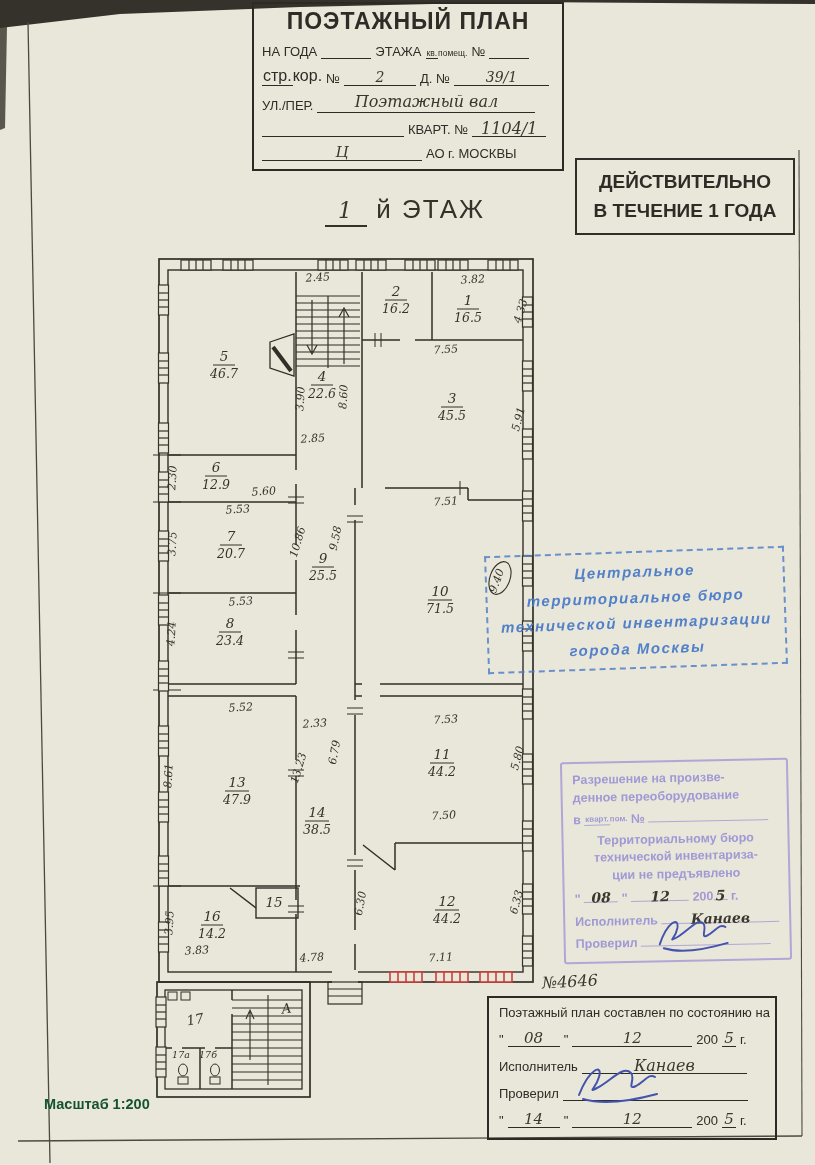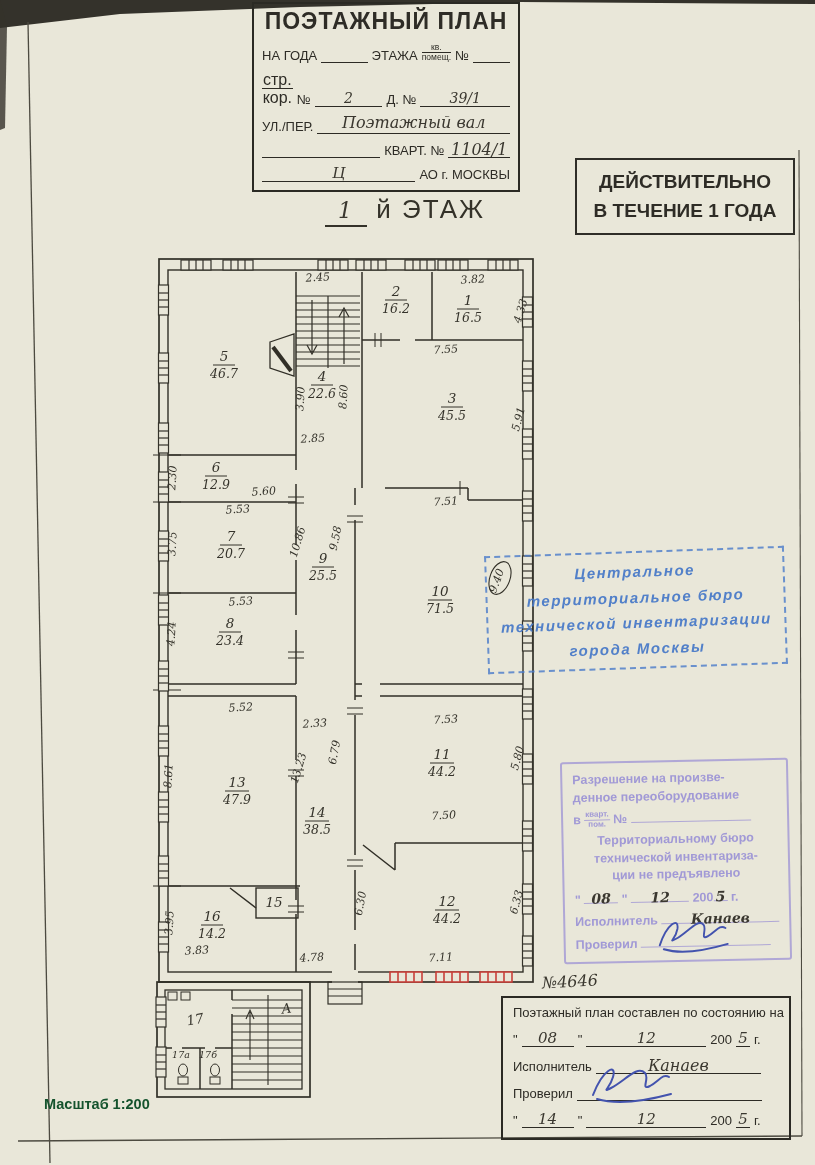--- a/index.html
+++ b/index.html
@@ -8,25 +8,25 @@
     background:#e9e7d9;
     position:relative;
     font-family:"Liberation Sans", sans-serif;
     color:#2e2c26;
     overflow:hidden;
   }
   .abs{position:absolute;}
   .hand{font-family:"DejaVu Serif", serif;font-style:italic;color:#3a372f;}
   .ul{display:inline-block;border-bottom:1.5px solid #2d2b25;height:15px;line-height:15px;
       text-align:center;vertical-align:bottom;}
-  .frac{display:inline-flex;flex-direction:column;font-size:8.5px;line-height:1.1;
-        vertical-align:middle;text-align:center;}
+  .frac{display:inline-flex;font-size:8.5px;line-height:1.1;
+        vertical-align:middle;text-align:left;}
   .frac .ft{border-bottom:1px solid #2d2b25;padding:0 1px;}
   
-  .header-box{left:252px;top:2px;width:268px;border:2.5px solid #2b2a24;padding:3px 8px 8px 8px;
+  .header-box{left:252px;top:2px;width:312px;border:2.5px solid #2b2a24;padding:3px 8px 8px 8px;
               box-sizing:border-box;background:transparent;}
   .hb-title{font-size:23px;font-weight:bold;letter-spacing:1px;text-align:center;margin:1px 0 6px 0;}
   .hb-row{font-size:13px;margin-top:8px;white-space:nowrap;display:flex;align-items:flex-end;gap:4px;}
   
   .validity-box{left:575px;top:158px;width:220px;box-sizing:border-box;border:2.5px solid #2f2e28;
                 padding:8px 4px;text-align:center;font-weight:bold;font-size:19px;line-height:1.5;}
   
   .floor-title{left:325px;top:194px;font-size:26px;letter-spacing:2px;color:#343229;}
   .floor-title .num-ul{display:inline-block;border-bottom:2px solid #343229;width:42px;text-align:center;}
   .floor-title .num-ul .hand{font-size:22px;}
@@ -39,21 +39,21 @@
   
   .purple-stamp{left:562px;top:760px;width:228px;box-sizing:border-box;
                 border:2.5px solid rgba(161,151,212,.8);border-radius:3px;
                 padding:8px 10px;transform:rotate(-1.2deg);
                 color:#a199d6;font-weight:bold;font-size:12.5px;line-height:1.4;}
   .purple-stamp .pul{display:inline-block;border-bottom:1.5px solid rgba(161,151,212,.8);height:13px;}
   .purple-stamp .hand{font-size:14px;}
   .ps-row{white-space:nowrap;}
   
   .bottom-box{left:487px;top:996px;width:290px;box-sizing:border-box;border:2.5px solid #2b2a24;
-              padding:7px 10px 10px 10px;font-size:13px;margin-left:14px;}
+              padding:7px 10px 10px 10px;font-size:13px;}
   .bb-row{margin-top:11px;white-space:nowrap;display:flex;align-items:flex-end;gap:4px;}
   .bb-row:first-child{margin-top:0;}
   .n4646{left:542px;top:972px;font-size:16px;transform:rotate(-3deg);}
   .scale-label{left:44px;top:1096px;font-size:14.5px;color:#14532d;font-weight:bold;}
   .sig-wrap{position:relative;display:inline-block;}
   svg text{font-family:"DejaVu Serif",serif;font-style:italic;fill:#35332b;}
   svg .rl{font-size:13.5px;}
   svg .ra{font-size:12.5px;}
   svg .sm{font-size:9.5px;}
   svg .dim{font-size:11px;text-anchor:middle;}

